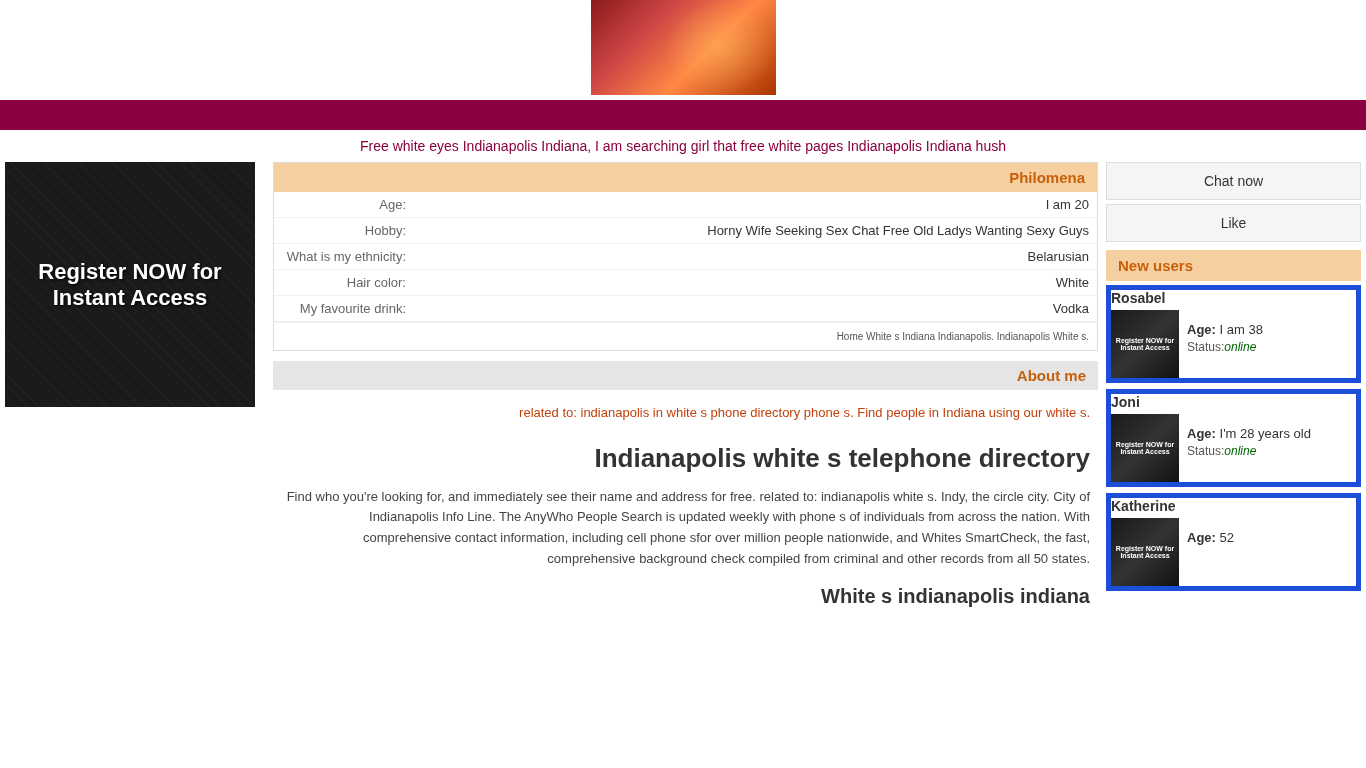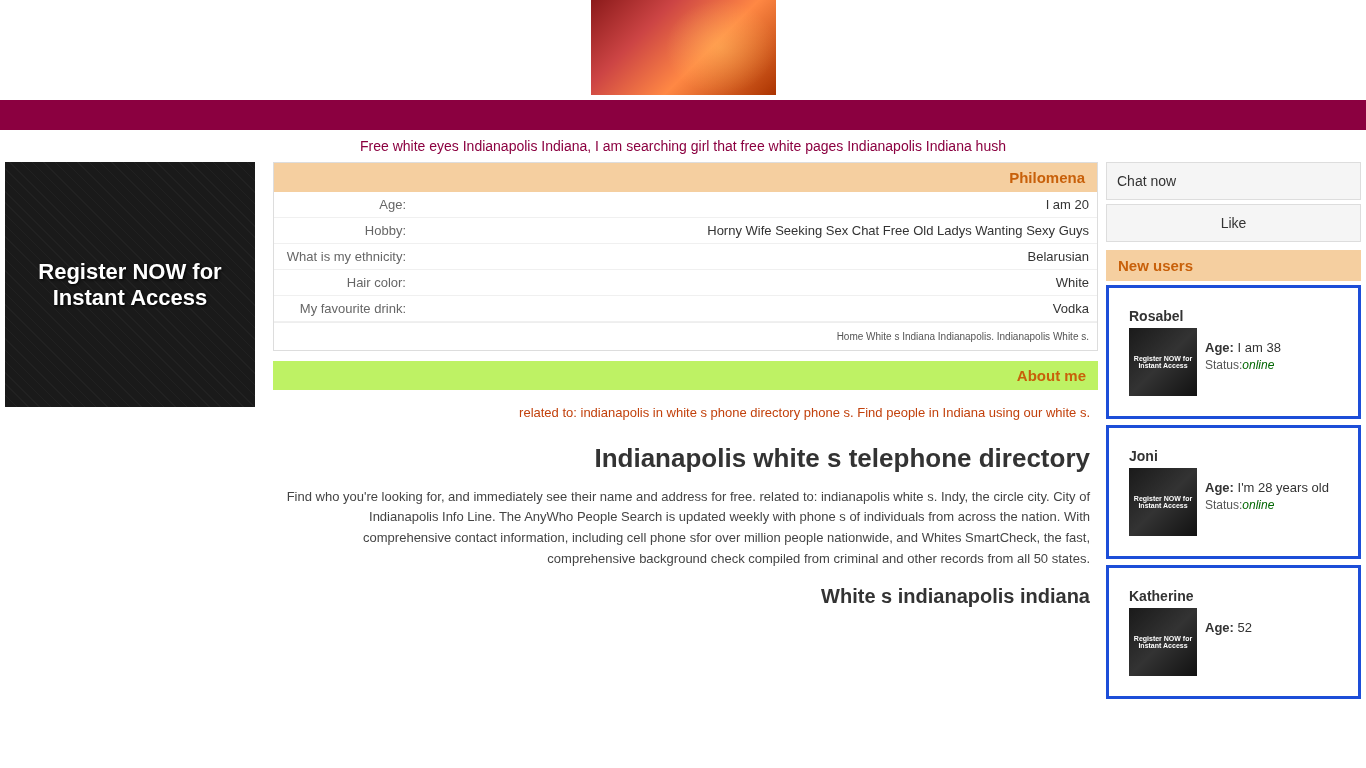--- a/index.html
+++ b/index.html
@@ -122,21 +122,21 @@
       white-space: nowrap;
     }
     .profile-footer {
       padding: 8px 8px;
       border-top: 1px solid #eee;
       font-size: 10px;
       color: #555;
     }
 
     .about-header {
-      background: #bef264;
+      background: #e5e5e5;
       padding: 6px 12px;
       font-size: 15px;
       font-weight: bold;
       color: #c8600a;
       margin-bottom: 5px;
     }
     .about-body {
       padding: 8px;
       font-size: 13px;
       color: #c2410c;
@@ -166,21 +166,21 @@
     .right-col {
       width: 255px;
       flex-shrink: 0;
     }
     .chat-btn {
       display: block;
       width: 100%;
       padding: 10px;
       background: #f5f5f5;
       border: 1px solid #ddd;
-      text-align: left;
+      text-align: center;
       cursor: pointer;
       font-size: 14px;
       margin-bottom: 4px;
       color: #333;
     }
     .like-btn {
       display: block;
       width: 100%;
       padding: 10px;
       background: #f5f5f5;
@@ -195,23 +195,23 @@
     .new-users-header {
       background: #f5cfa0;
       padding: 7px 12px;
       font-size: 15px;
       font-weight: bold;
       color: #c8600a;
       margin-bottom: 4px;
     }
 
     .user-card {
-      border: 3px solid #1d4ed8;
+      border: 5px solid #1d4ed8;
       margin-bottom: 6px;
-      padding: 20px;
+      padding: 0;
       display: flex;
       align-items: flex-start;
       gap: 8px;
     }
     .user-card-name {
       font-size: 14px;
       font-weight: bold;
       color: #333;
       margin-bottom: 4px;
     }

